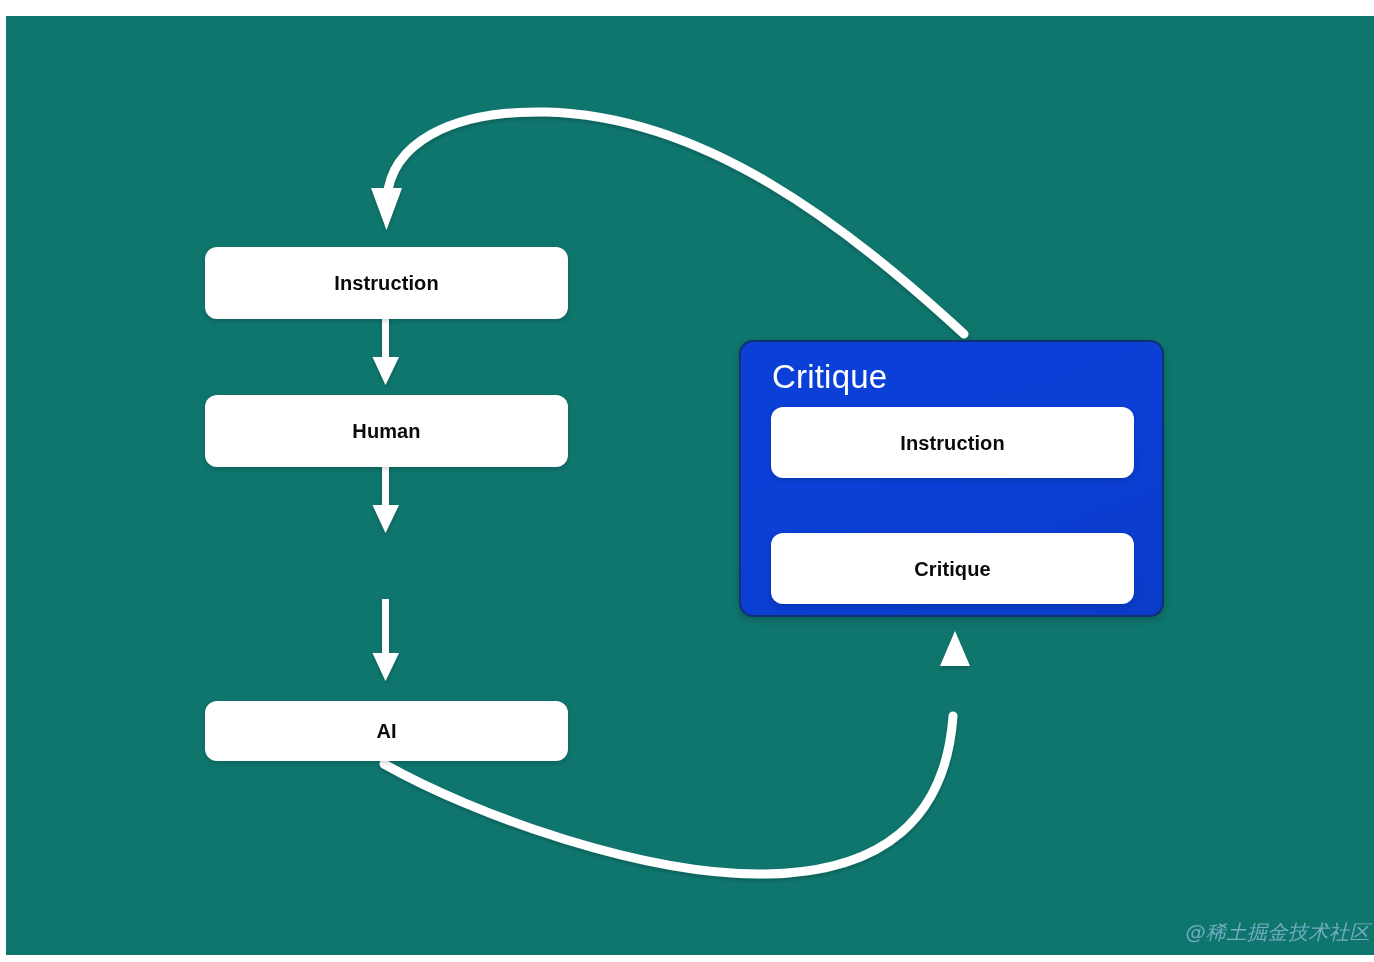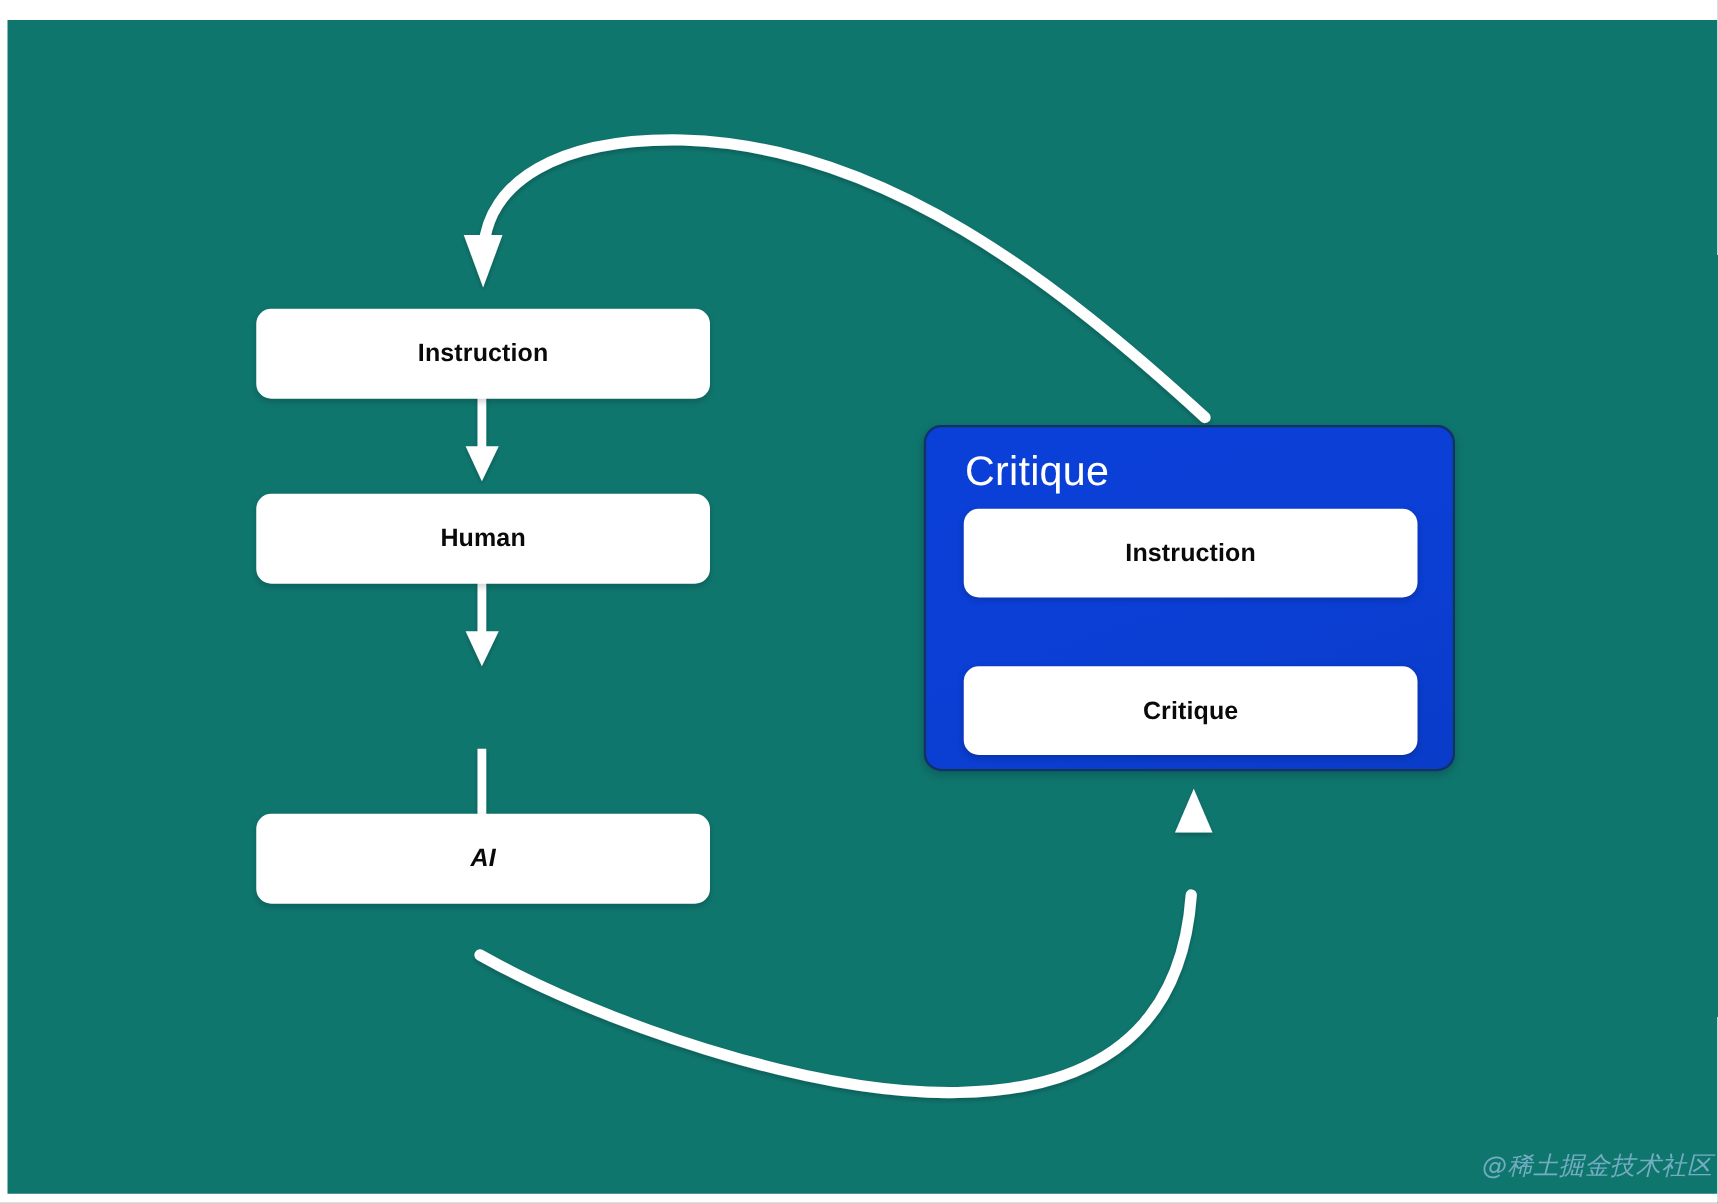--- a/index.html
+++ b/index.html
@@ -42,21 +42,21 @@
     font-weight: bold;
     letter-spacing: 0.1px;
     line-height: 1;
     white-space: nowrap;
     user-select: none;
   }
   
   #node-instruction { left: 199px; top: 231px; width: 363px; height: 72px; }
   #node-human       { left: 199px; top: 379px; width: 363px; height: 72px; text-align: center; }
   #node-assistant   { left: 199px; top: 527px; width: 363px; height: 72px; }
-  #node-ai          { left: 199px; top: 635px; width: 363px; height: 72px; font-style: italic; }
+  #node-ai          { left: 199px; top: 685px; width: 363px; height: 60px; }
 
   
   #feedback-panel {
     position: absolute;
     left: 733px;
     top: 324px;
     width: 425px;
     height: 277px;
     border-radius: 14px;
     border: 2px solid #10306f;

